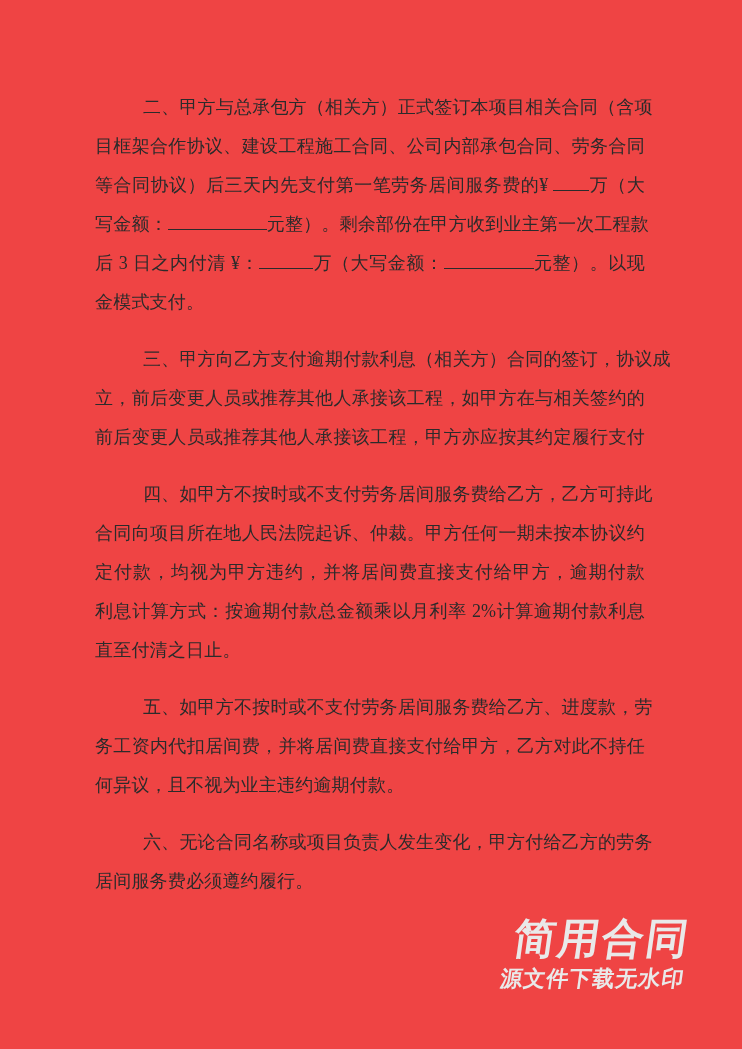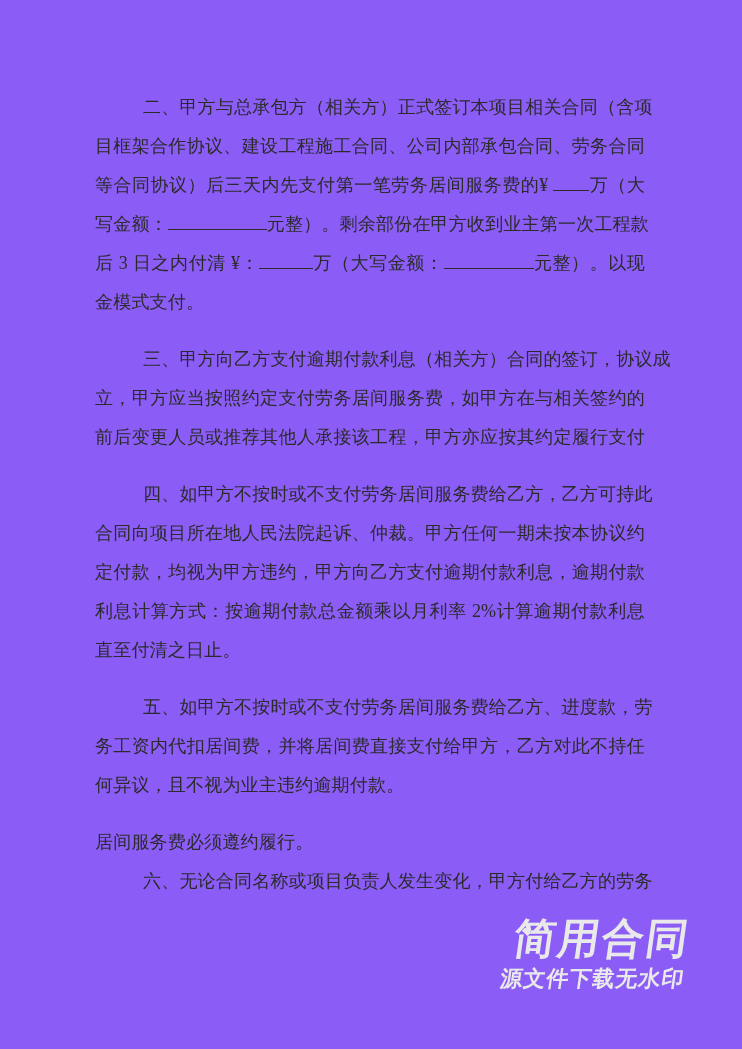--- a/index.html
+++ b/index.html
@@ -62,49 +62,49 @@
   .wm-sub {
     font-size: 22px;
     line-height: 24px;
     margin-top: 5px;
     letter-spacing: 1px;
   }
 </style>
 </head>
 <body>
 
-<div class="page" style="color: rgb(43, 43, 43); background: #8b5cf6;">
+<div class="page" style="color: rgb(43, 43, 43); background: #ef4444;">
   <div class="content">
       <div class="clause">
         <div class="line first">二、甲方与总承包方（相关方）正式签订本项目相关合同（含项</div>
         <div class="line">目框架合作协议、建设工程施工合同、公司内部承包合同、劳务合同</div>
         <div class="line">等合同协议）后三天内先支付第一笔劳务居间服务费的¥ <span class="blank" style="width: 36px;"></span>万（大</div>
         <div class="line">写金额：<span class="blank" style="width: 99px;"></span>元整）。剩余部份在甲方收到业主第一次工程款</div>
         <div class="line">后 3 日之内付清 ¥：<span class="blank" style="width: 54px;"></span>万（大写金额：<span class="blank" style="width: 90px;"></span>元整）。以现</div>
         <div class="line last">金模式支付。</div>
       </div>
       <div class="clause">
         <div class="line first">三、甲方向乙方支付逾期付款利息（相关方）合同的签订，协议成</div>
-        <div class="line">立，甲方应当按照约定支付劳务居间服务费，如甲方在与相关签约的</div>
+        <div class="line">立，前后变更人员或推荐其他人承接该工程，如甲方在与相关签约的</div>
         <div class="line">前后变更人员或推荐其他人承接该工程，甲方亦应按其约定履行支付</div>
       </div>
       <div class="clause">
         <div class="line first">四、如甲方不按时或不支付劳务居间服务费给乙方，乙方可持此</div>
         <div class="line">合同向项目所在地人民法院起诉、仲裁。甲方任何一期未按本协议约</div>
-        <div class="line">定付款，均视为甲方违约，甲方向乙方支付逾期付款利息，逾期付款</div>
+        <div class="line">定付款，均视为甲方违约，并将居间费直接支付给甲方，逾期付款</div>
         <div class="line">利息计算方式：按逾期付款总金额乘以月利率 2%计算逾期付款利息</div>
         <div class="line last">直至付清之日止。</div>
       </div>
       <div class="clause">
         <div class="line first">五、如甲方不按时或不支付劳务居间服务费给乙方、进度款，劳</div>
         <div class="line">务工资内代扣居间费，并将居间费直接支付给甲方，乙方对此不持任</div>
         <div class="line last">何异议，且不视为业主违约逾期付款。</div>
       </div>
       <div class="clause">
+        <div class="line first">六、无论合同名称或项目负责人发生变化，甲方付给乙方的劳务</div>
         <div class="line last">居间服务费必须遵约履行。</div>
-        <div class="line first">六、无论合同名称或项目负责人发生变化，甲方付给乙方的劳务</div>
       </div>
     </div>
   <div class="watermark" style="color: rgb(233, 233, 233);">
     <div class="wm-title">简用合同</div>
     <div class="wm-sub">源文件下载无水印</div>
   </div>
 </div>
 
 </body></html>

